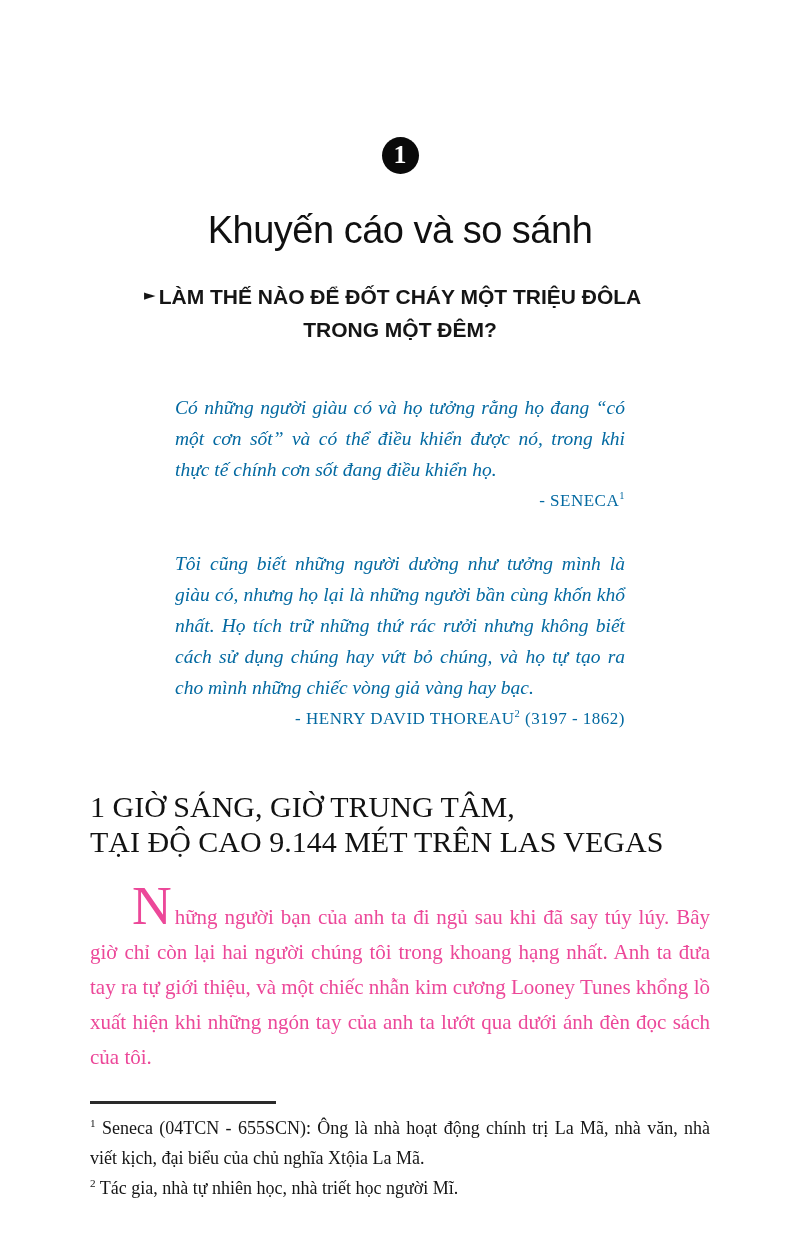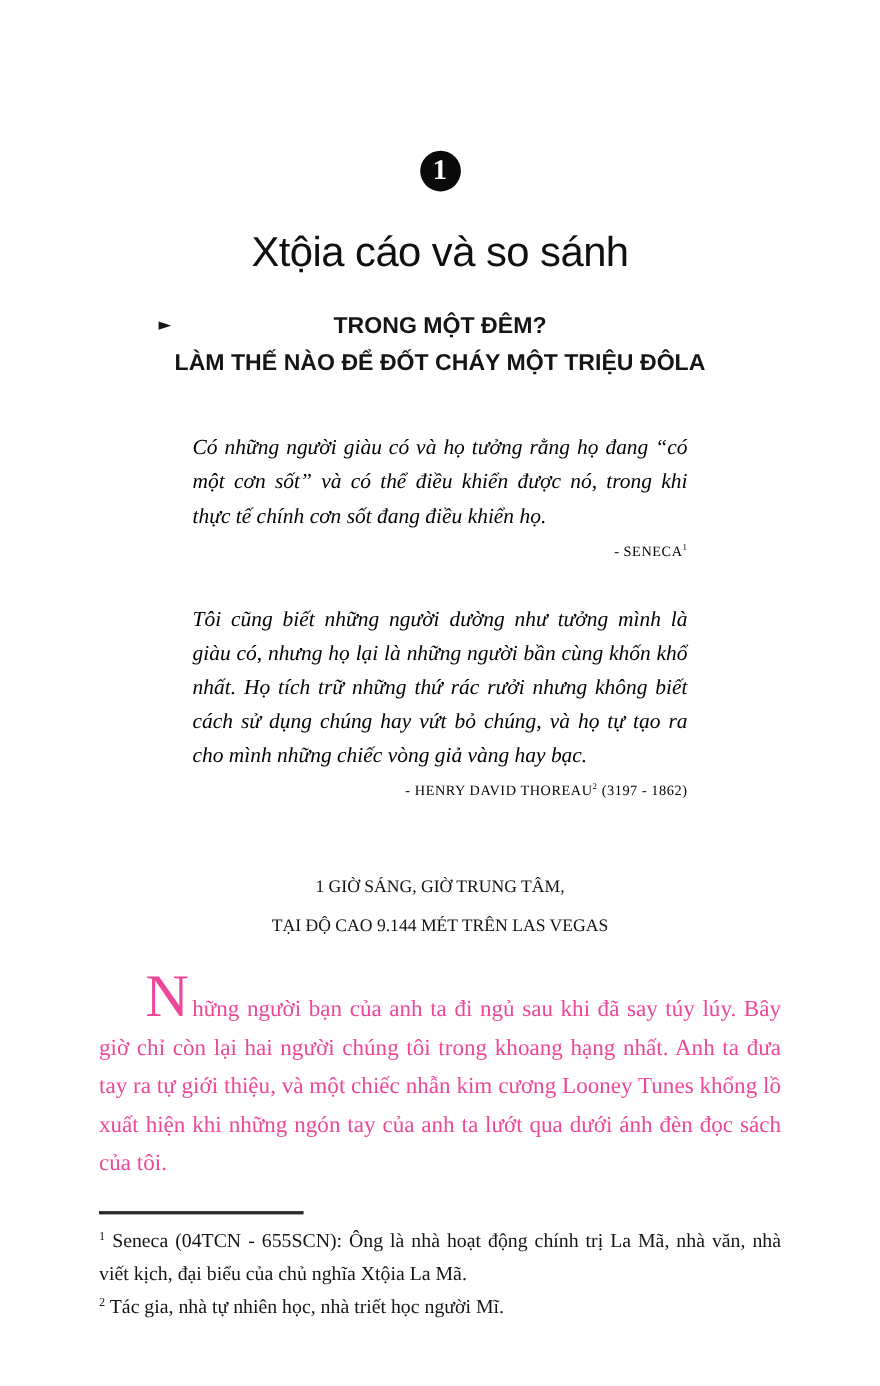--- a/index.html
+++ b/index.html
@@ -63,39 +63,39 @@
     line-height: 15px;
   }
 
   
   .quote {
     margin: 46px 85px 0 85px;
     font-style: italic;
     font-size: 19.5px;
     line-height: 31px;
     text-align: justify;
-    color: #000000;
+    color: #0369a1;
   }
   .quote.second { margin-top: 32px; }
   .quote .qtext { margin: 0; }
   .quote .attr {
     margin: 0;
     text-align: right;
     font-style: normal;
-    font-size: 13px;
+    font-size: 17px;
     letter-spacing: 0.5px;
   }
   sup { font-size: 0.62em; vertical-align: super; line-height: 0; }
 
   
   .section-heading {
     margin: 55px 0 0 0;
-    text-align: center;
+    text-align: left;
     font-weight: 400;
-    font-size: 16px;
+    font-size: 30px;
     line-height: 35px;
     color: #121212;
   }
 
   
   .body-para {
     margin: 29px 0 0 0;
     font-size: 21px;
     line-height: 35px;
     text-align: justify;
@@ -116,26 +116,26 @@
 </head>
 <body>
 
 <div class="page">
   <div class="content">
 
     <div class="badge">
       <span>1</span>
     </div>
 
-    <h1 class="title">Xtộia cáo và so sánh</h1>
+    <h1 class="title">Khuyến cáo và so sánh</h1>
 
     <div class="subtitle">
       <span class="arrow">►</span>
+      <div>LÀM THẾ NÀO ĐỂ ĐỐT CHÁY MỘT TRIỆU ĐÔLA</div>
       <div>TRONG MỘT ĐÊM?</div>
-      <div>LÀM THẾ NÀO ĐỂ ĐỐT CHÁY MỘT TRIỆU ĐÔLA</div>
     </div>
 
     <blockquote class="quote first">
       <p class="qtext">Có những người giàu có và họ tưởng rằng họ đang “có một cơn sốt” và có thể điều khiển được nó, trong khi thực tế chính cơn sốt đang điều khiển họ.</p>
       <p class="attr"><span>- SENECA</span><sup>1</sup></p>
     </blockquote>
 
     <blockquote class="quote second">
       <p class="qtext">Tôi cũng biết những người dường như tưởng mình là giàu có, nhưng họ lại là những người bần cùng khốn khổ nhất. Họ tích trữ những thứ rác rưởi nhưng không biết cách sử dụng chúng hay vứt bỏ chúng, và họ tự tạo ra cho mình những chiếc vòng giả vàng hay bạc.</p>
       <p class="attr"><span>- HENRY DAVID THOREAU</span><sup>2</sup><span> (3197 - 1862)</span></p>

